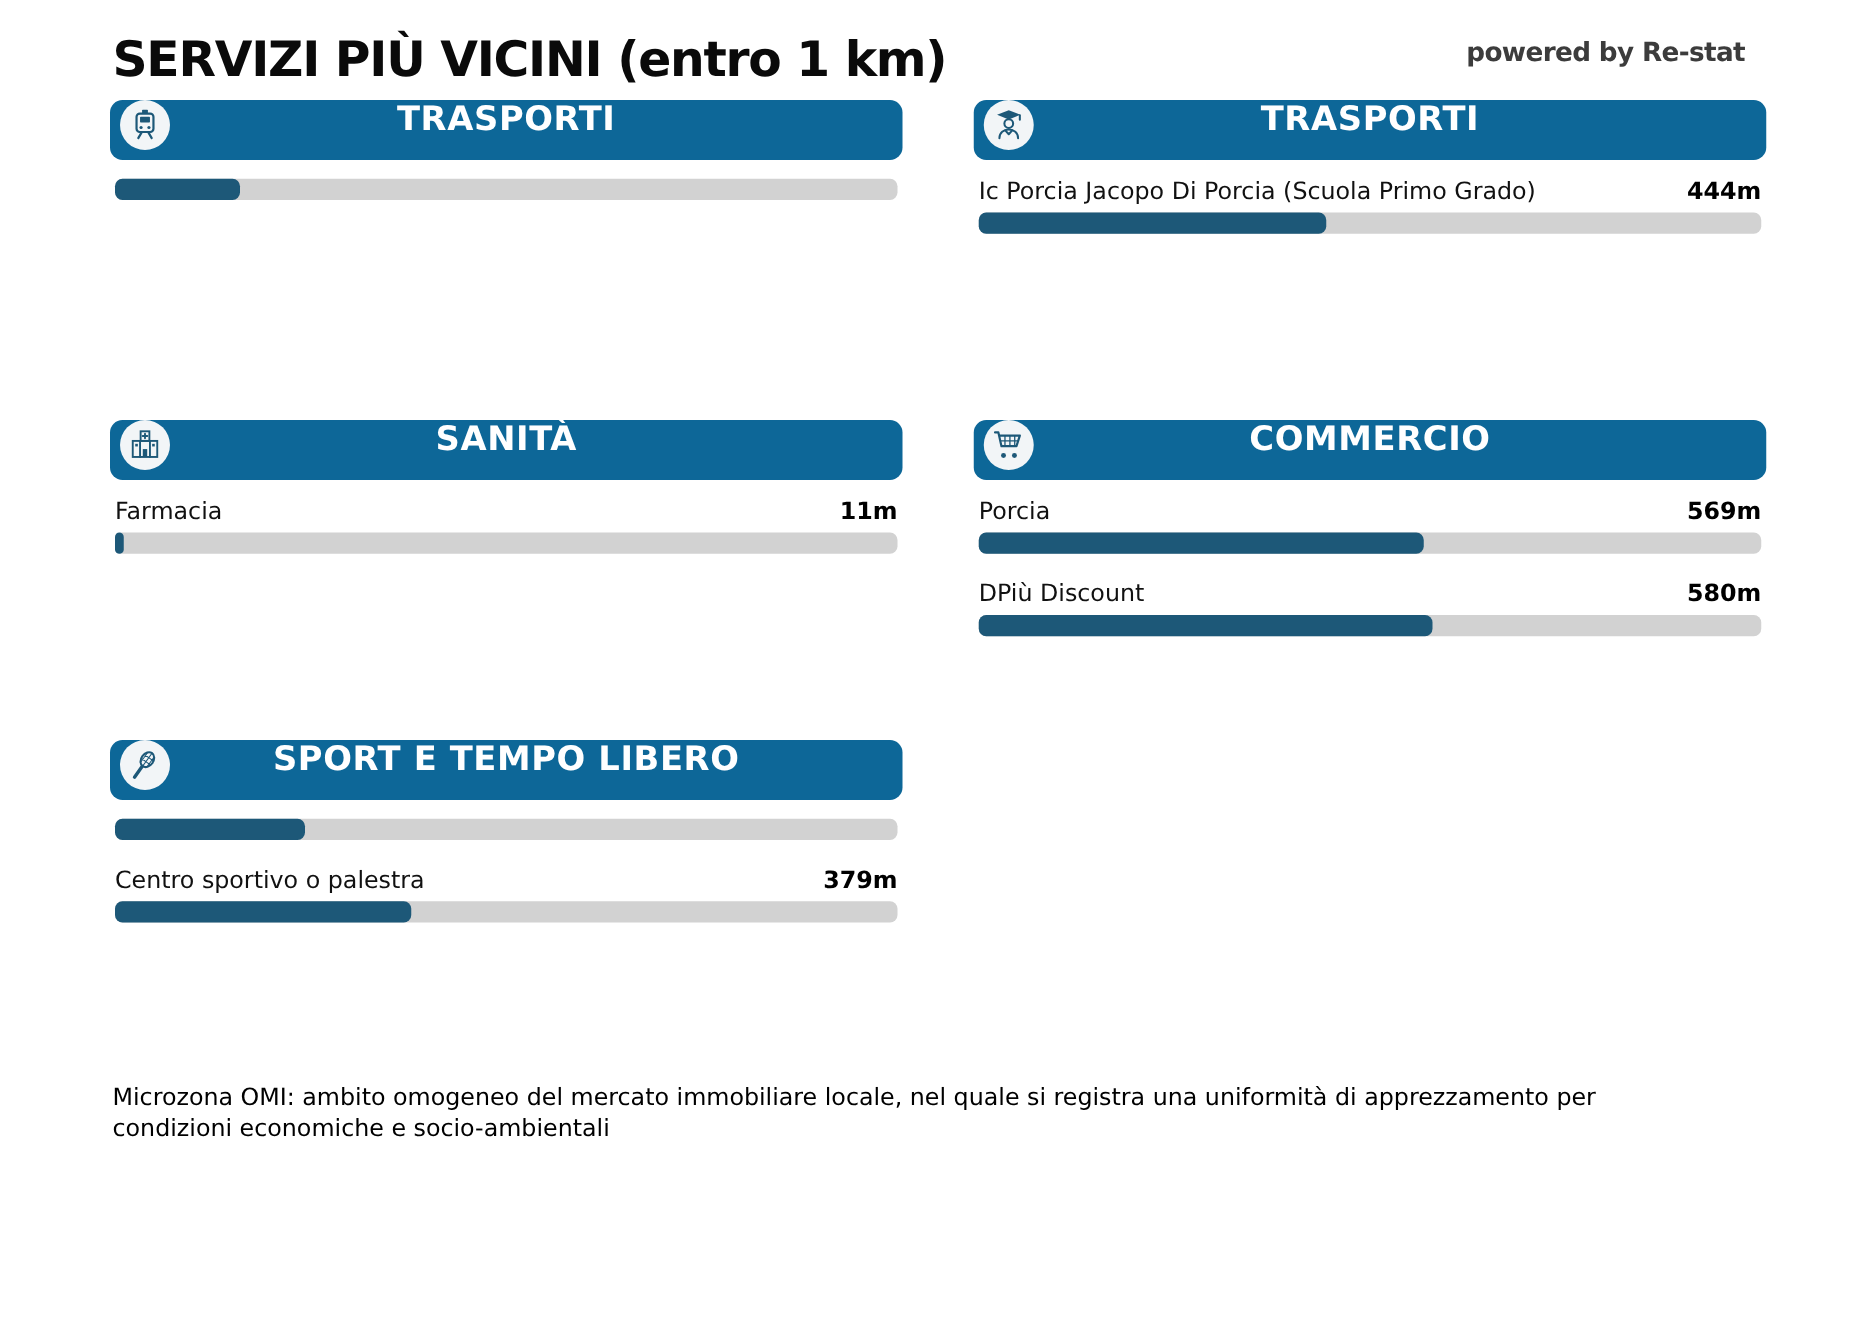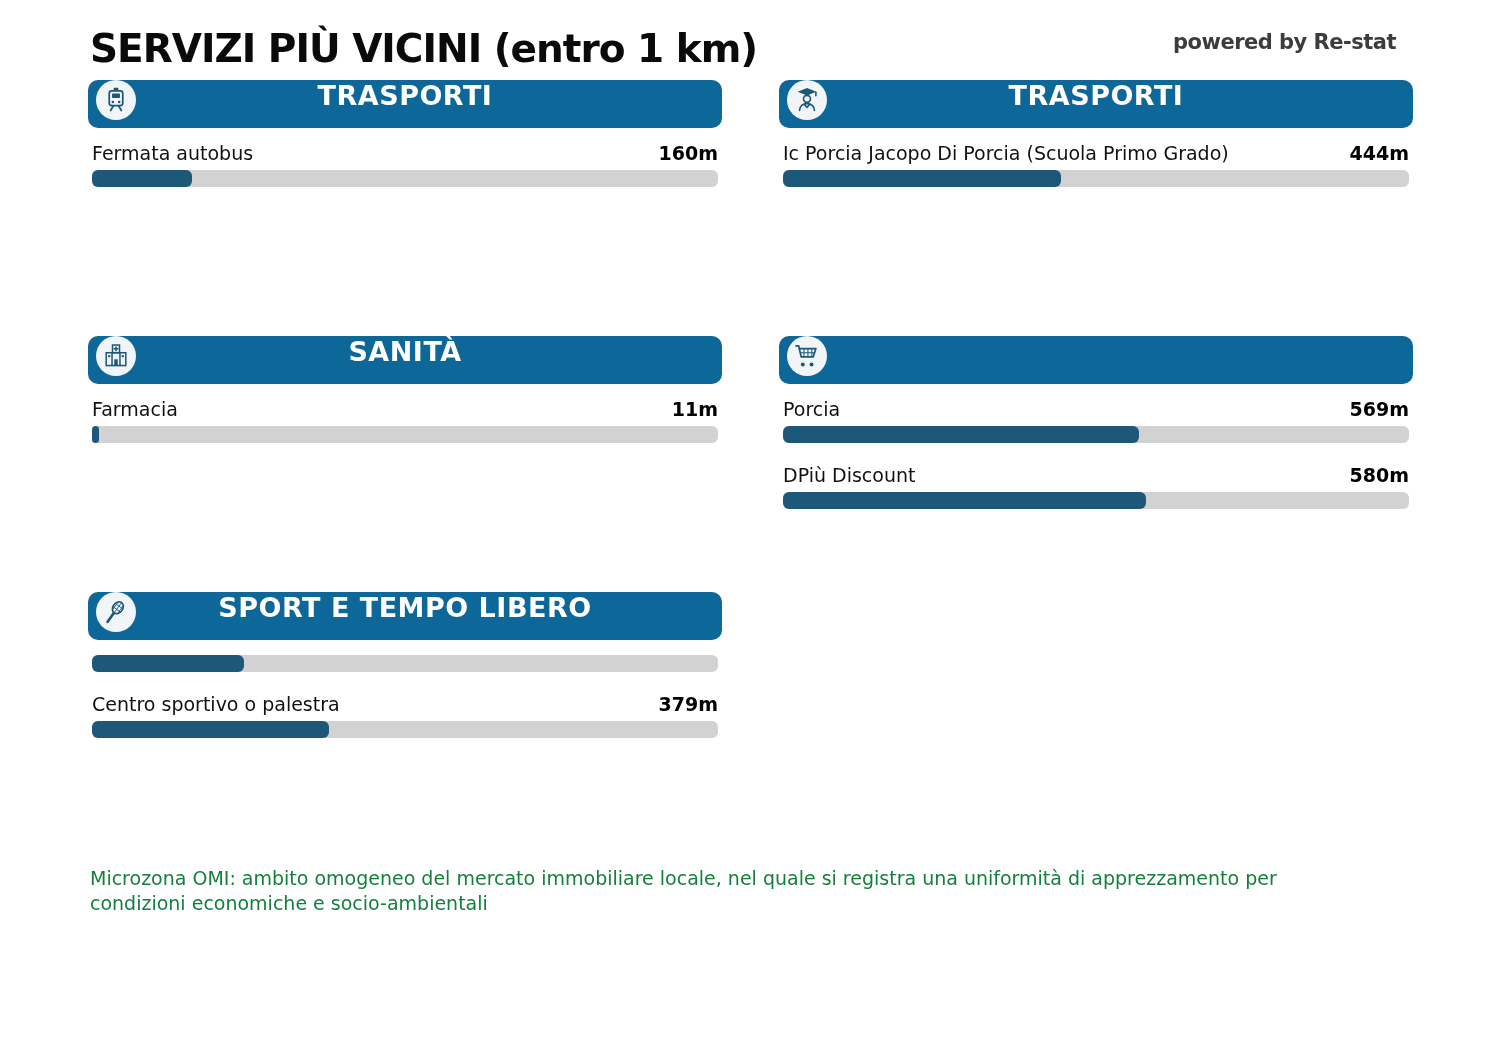--- a/index.html
+++ b/index.html
@@ -103,21 +103,21 @@
     height:100%;
     border-radius:6px;
     background:var(--bar-fill);
     min-width:7px;
   }
   .footnote{
     margin:18px 88px 0 90px;
     width:1272px;
     font-size:19px;
     line-height:1.32;
-    color:#15803d;
+    color:#000000;
   }
 </style>
 </head>
 <body>
 
 <header class="page-header">
   <h1 class="page-title">SERVIZI PIÙ VICINI (entro 1 km)</h1>
   <div class="powered">powered by Re-stat</div>
 </header>
 
@@ -133,24 +133,20 @@
           <circle cx="9.3" cy="13.7" r="1.1" fill="var(--icon-glyph)" stroke="none"></circle>
           <circle cx="14.7" cy="13.7" r="1.1" fill="var(--icon-glyph)" stroke="none"></circle>
           <path d="M9.6 17.2 L7.4 21"></path>
           <path d="M14.4 17.2 L16.6 21"></path>
         </svg>
       </span>
       <span class="card-title">TRASPORTI</span>
     </div>
     <div class="card-body">
       <div class="service-row">
-        <div class="row-head">
-          <span class="row-label">Fermata autobus</span>
-          <span class="row-value">160m</span>
-        </div>
         <div class="bar">
           <div class="bar-fill" style="width: 16%;"></div>
         </div>
       </div>
     </div>
   </section>
 
   <section class="card">
     <div class="card-header">
       <span class="icon-circle">
@@ -209,20 +205,21 @@
     <div class="card-header">
       <span class="icon-circle">
         <svg width="28" height="28" viewBox="0 0 24 24" fill="none" stroke="var(--icon-glyph)" stroke-width="1.5" stroke-linecap="round" stroke-linejoin="round">
           <path d="M2.6 3.4 h2.3 l2.1 9.4 h10.3 l2.3 -7.2 H6"></path>
           <path d="M9.4 5.8 v6.8 M12.8 5.8 v6.8 M16.1 5.8 v6.4" stroke-width="0.9"></path>
           <path d="M6.8 9.2 h11.6" stroke-width="0.9"></path>
           <circle cx="8.4" cy="19.2" r="1.7" fill="var(--icon-glyph)" stroke="none"></circle>
           <circle cx="15.9" cy="19.2" r="1.7" fill="var(--icon-glyph)" stroke="none"></circle>
         </svg>
       </span>
+      <span class="card-title">COMMERCIO</span>
     </div>
     <div class="card-body">
       <div class="service-row">
         <div class="row-head">
           <span class="row-label">Porcia</span>
           <span class="row-value">569m</span>
         </div>
         <div class="bar">
           <div class="bar-fill" style="width: 56.9%;"></div>
         </div>

